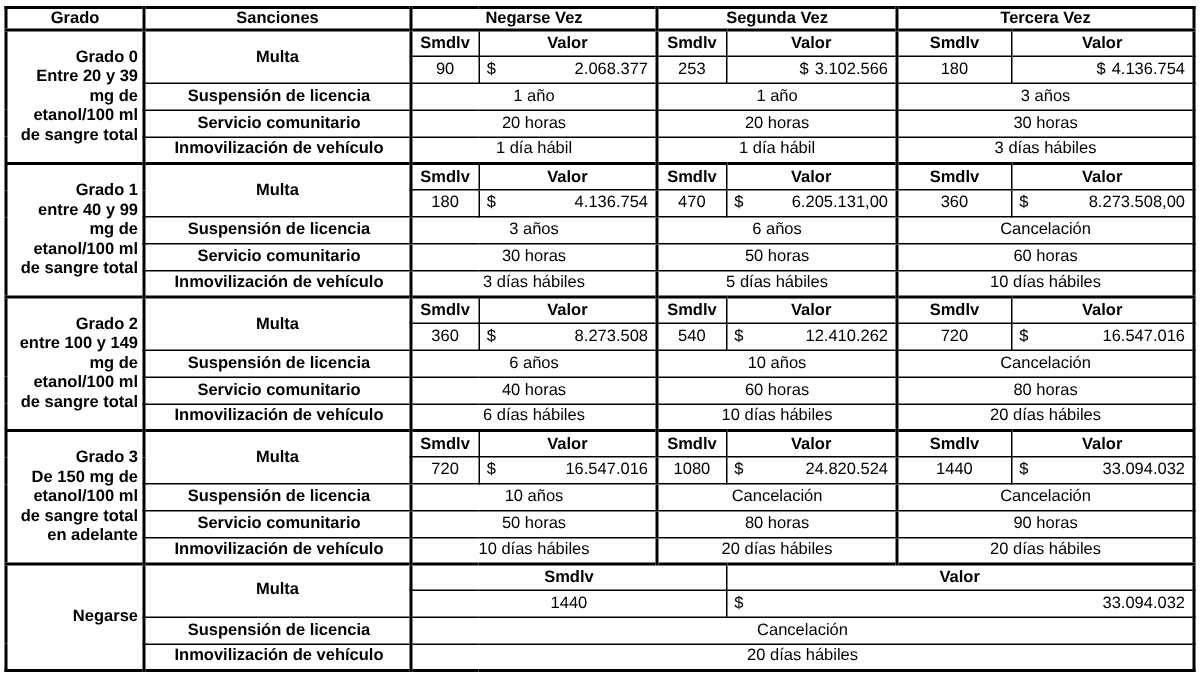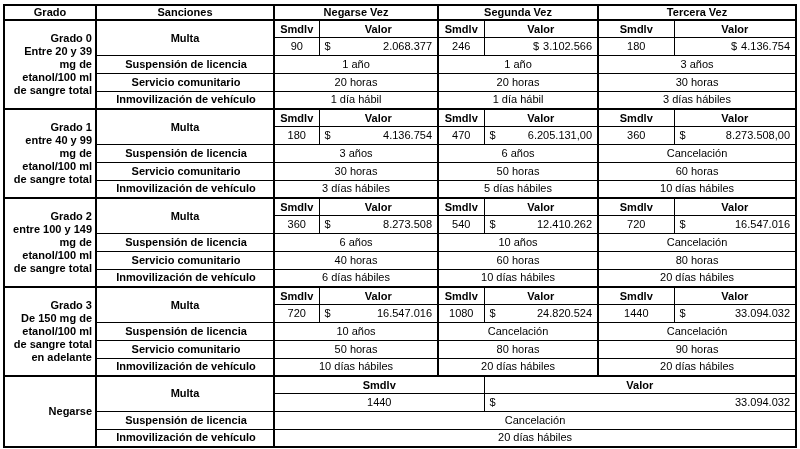--- a/index.html
+++ b/index.html
@@ -67,21 +67,21 @@
   <th>Valor</th>
 </tr>
 <tr>
   <td class="center">90</td>
   <td class="bR">
             <div class="acct">
               <span>$</span>
               <span>2.068.377</span>
             </div>
           </td>
-  <td class="center">246</td>
+  <td class="center">253</td>
   <td class="bR">
             <div class="acct joined">
               <span>$</span>
               <span>3.102.566</span>
             </div>
           </td>
   <td class="center">180</td>
   <td>
             <div class="acct joined">
               <span>$</span>

